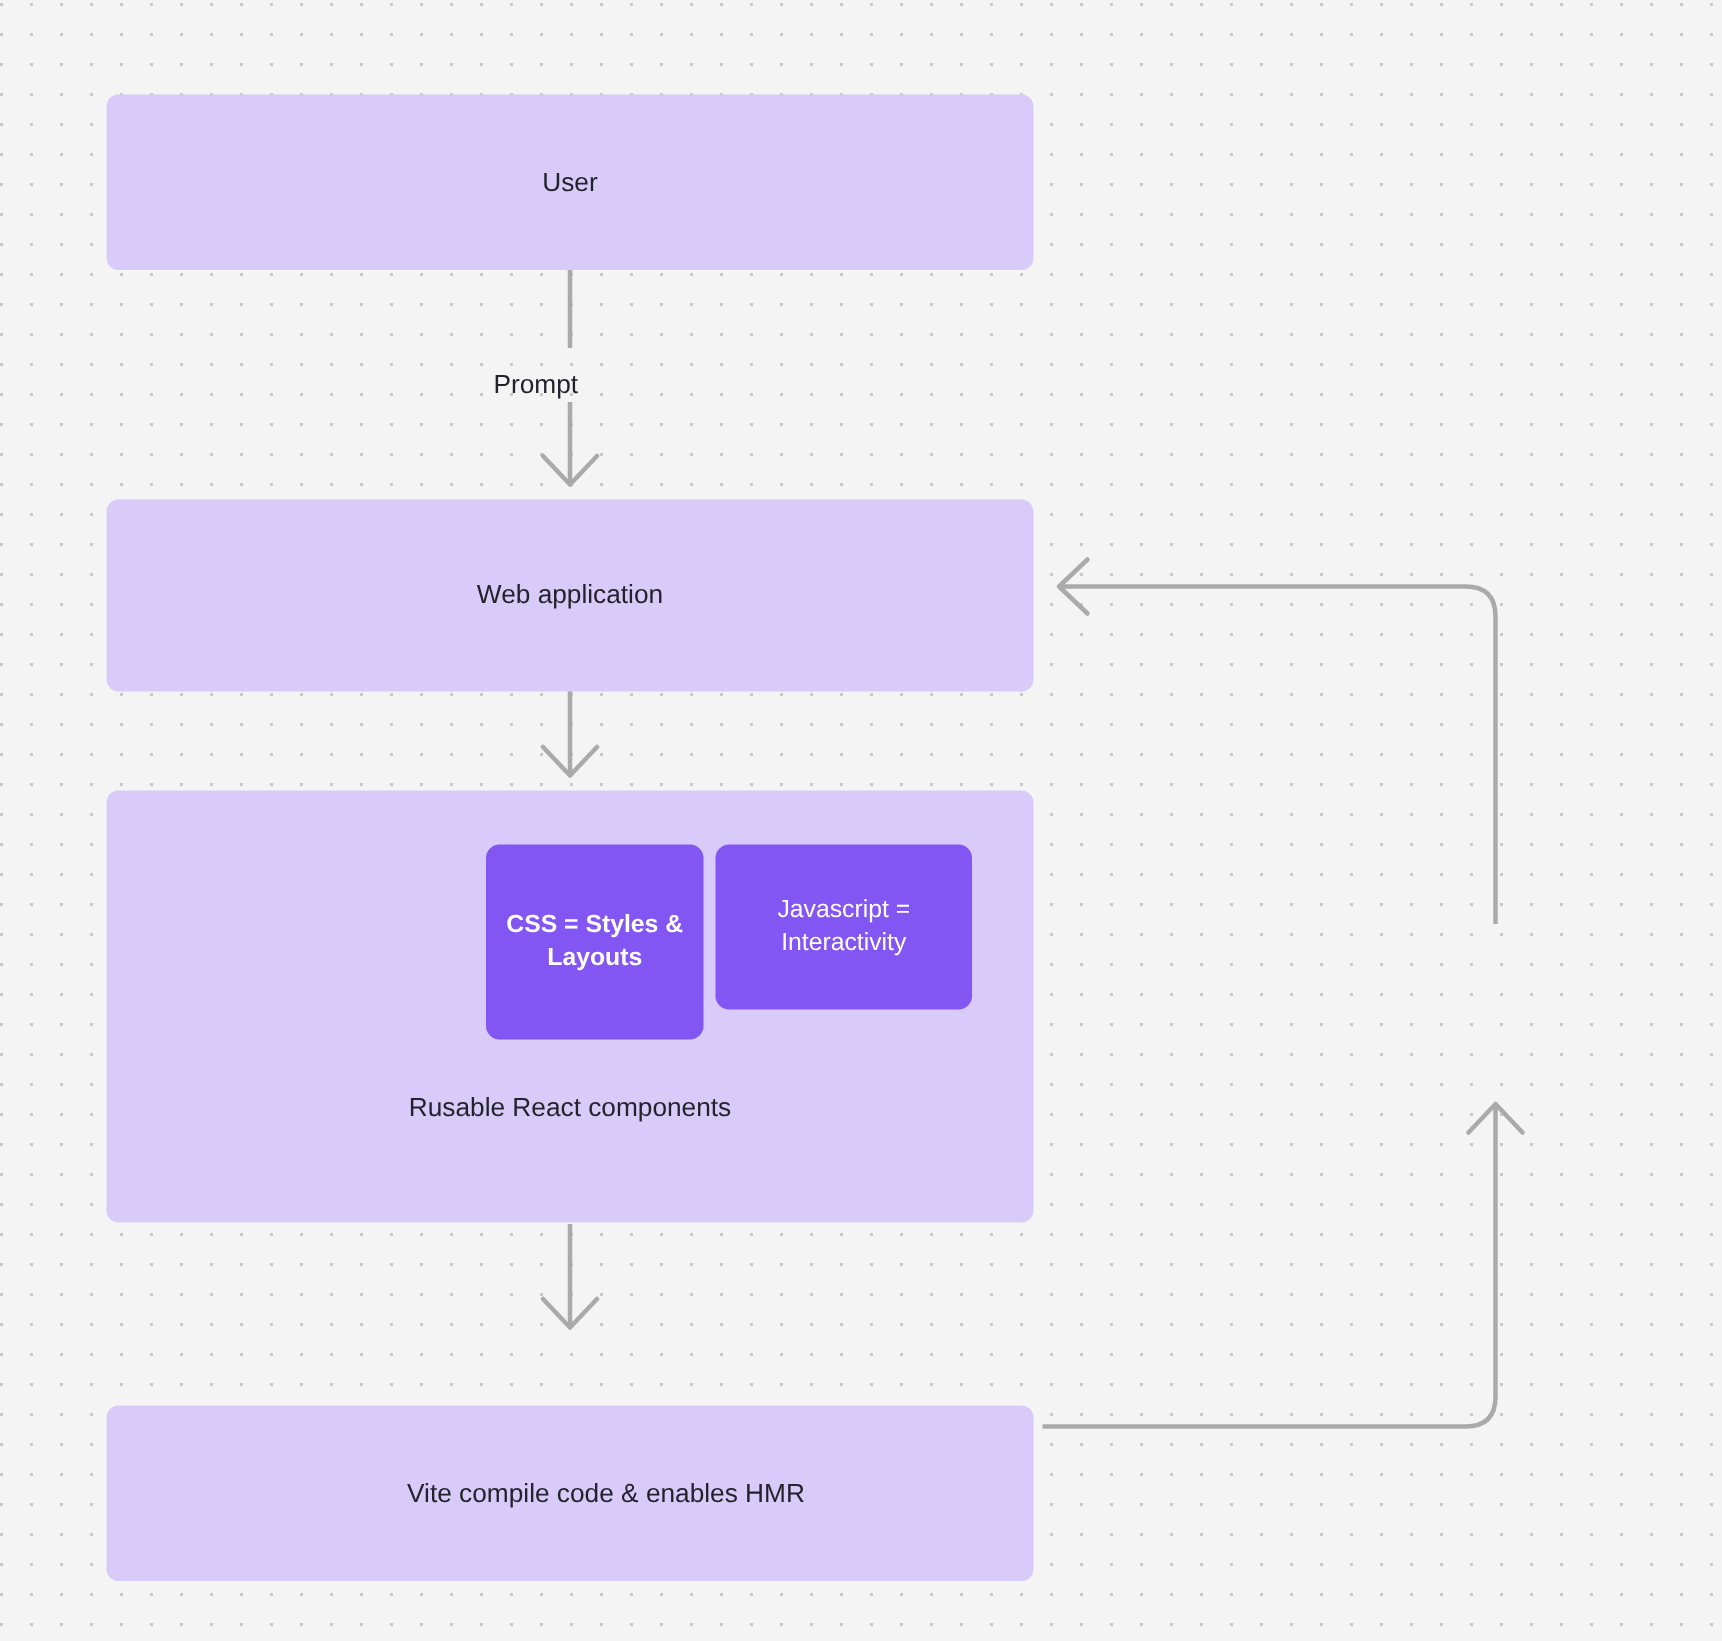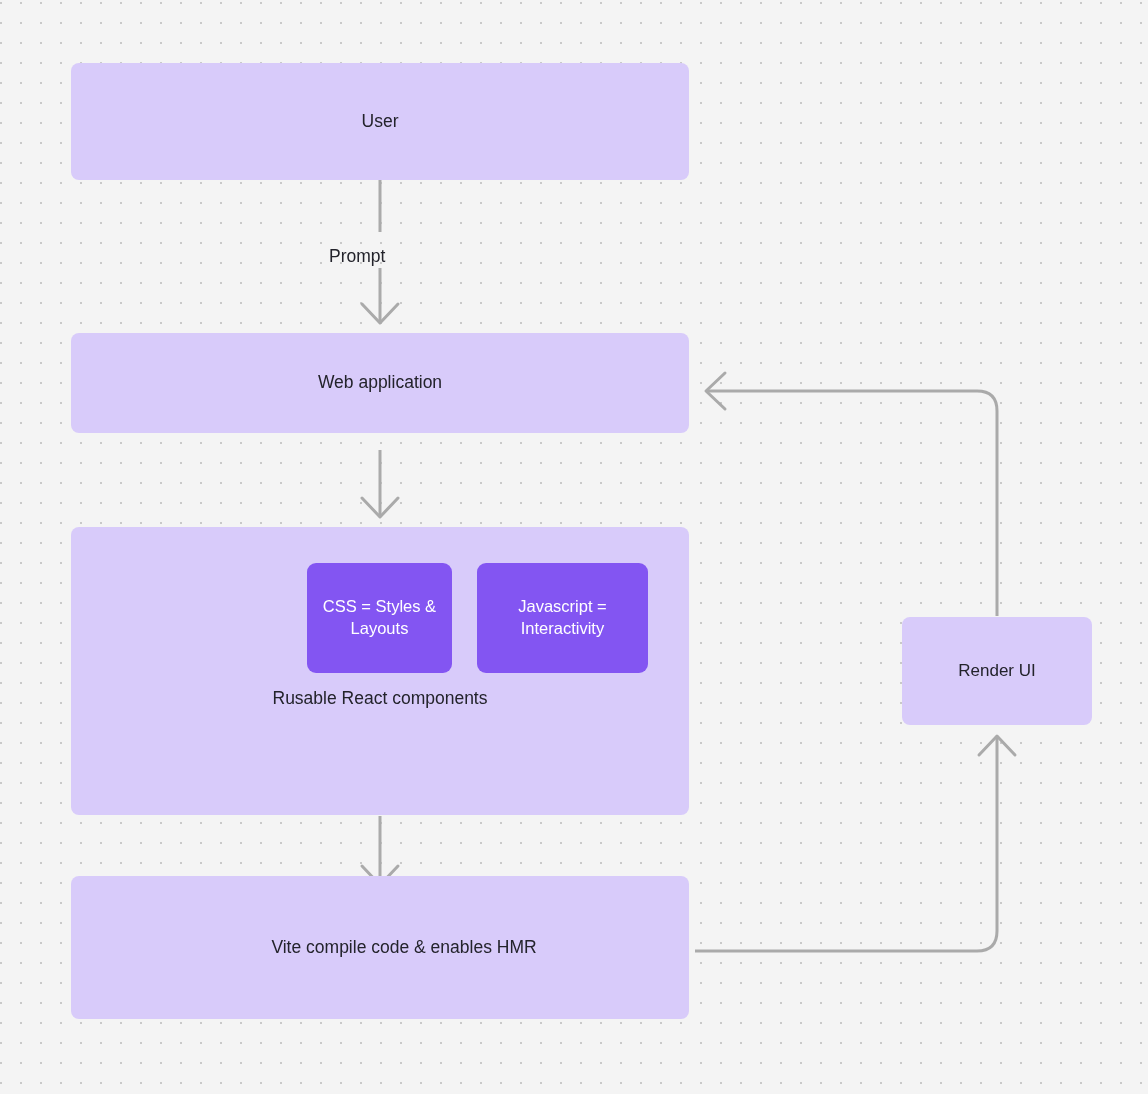--- a/index.html
+++ b/index.html
@@ -44,34 +44,34 @@
 
   .node-inner {
     background: #8355f2;
     color: #ffffff;
     font-size: 16.5px;
     border-radius: 9px;
   }
 
   
   #node-user          { left: 71px;  top: 63px;  width: 618px; height: 117px; }
-  #node-webapp        { left: 71px;  top: 333px; width: 618px; height: 100px; }
+  #node-webapp        { left: 71px;  top: 333px; width: 618px; height: 128px; }
   #node-components    { left: 71px;  top: 527px; width: 618px; height: 288px;
                         align-items: flex-start; justify-content: flex-start; }
-  #node-vite          { left: 71px;  top: 876px; width: 618px; height: 143px; padding-left: 48px; }
+  #node-vite          { left: 71px;  top: 937px; width: 618px; height: 117px; padding-left: 48px; }
   #node-render        { left: 902px; top: 617px; width: 190px; height: 108px; font-size: 17px; }
 
   #inner-html         { left: 137px; top: 563px; width: 145px; height: 110px; }
-  #inner-css          { left: 307px; top: 563px; width: 145px; height: 110px; }
+  #inner-css          { left: 324px; top: 563px; width: 145px; height: 130px; font-weight: bold; }
   #inner-js           { left: 477px; top: 563px; width: 171px; height: 110px; }
 
   #components-caption {
     position: absolute;
     left: 71px;
-    top: 688px;
+    top: 728px;
     width: 618px;
     text-align: center;
     font-size: 17.5px;
     color: #23232b;
   }
 
   
   .edge-label {
     position: absolute;
     font-size: 17.5px;
@@ -149,17 +149,14 @@
   <div class="node node-inner" id="inner-js">
     <span>Javascript = Interactivity</span>
   </div>
 
   <div id="components-caption">Rusable React components</div>
 
   <div class="node node-outer" id="node-vite">
     <span>Vite compile code &amp; enables HMR</span>
   </div>
 
-  <div class="node node-outer" id="node-render">
-    <span>Render UI</span>
-  </div>
 
 </div>
 
 </body></html>

